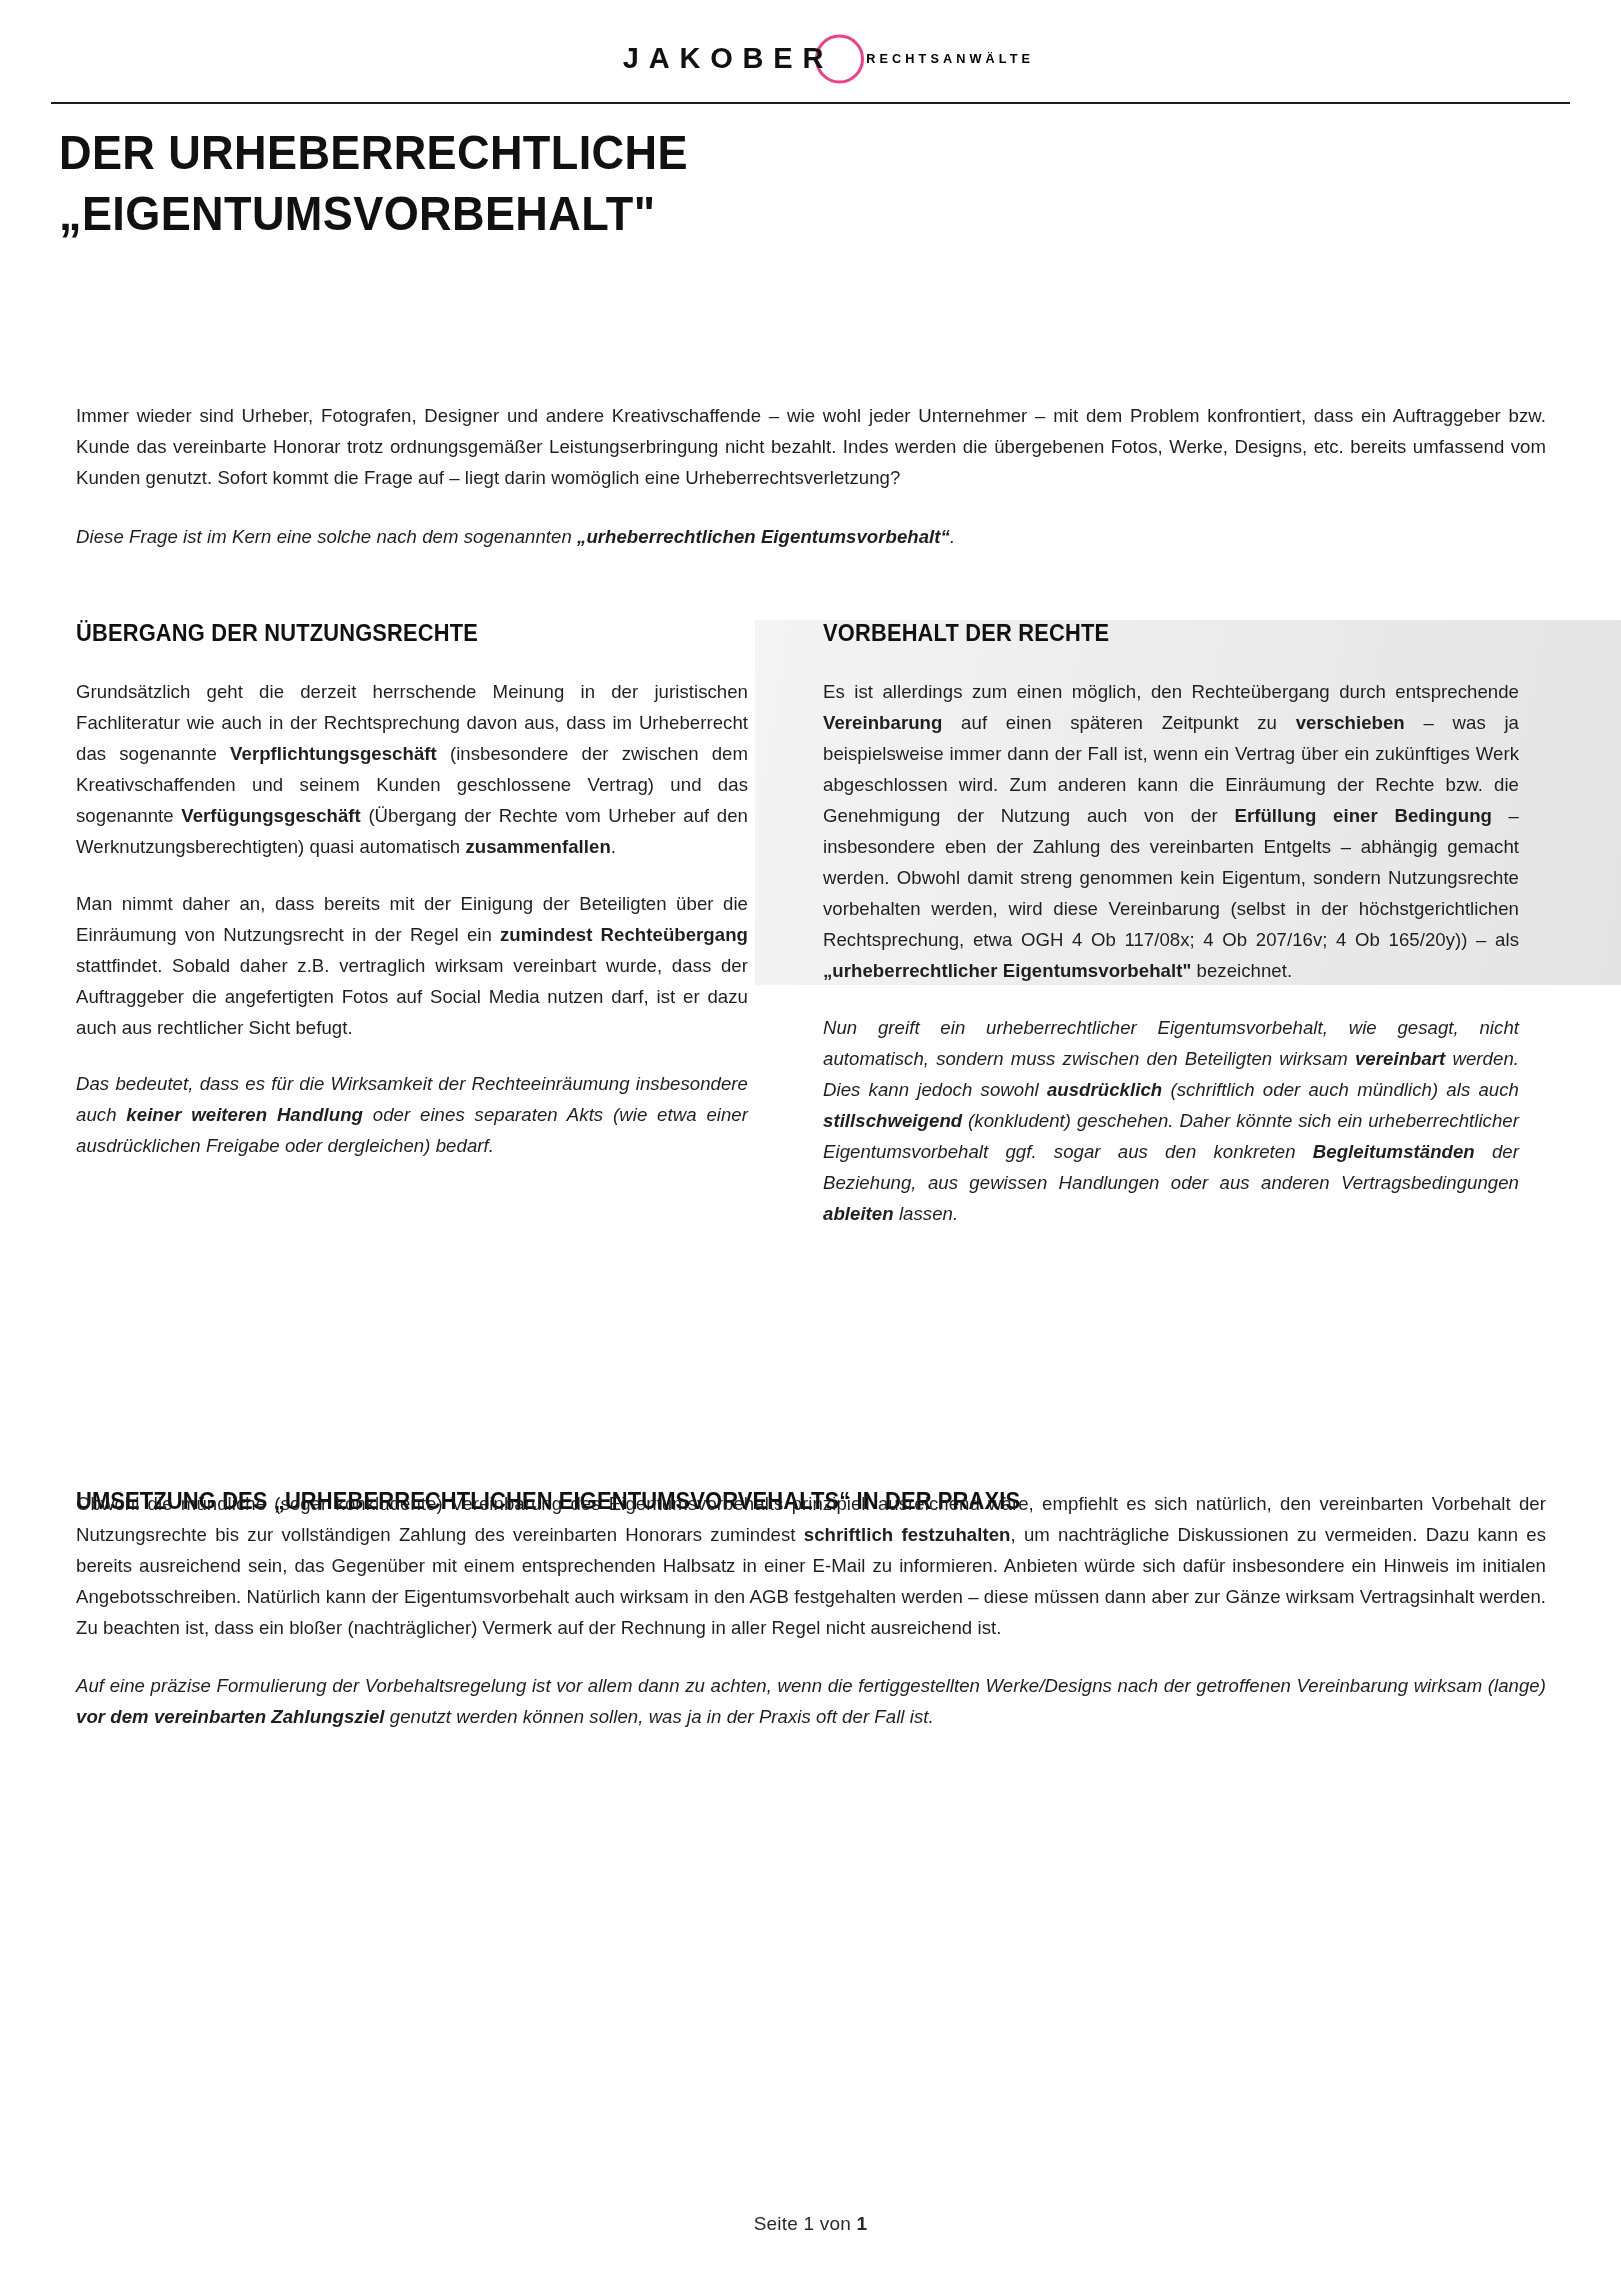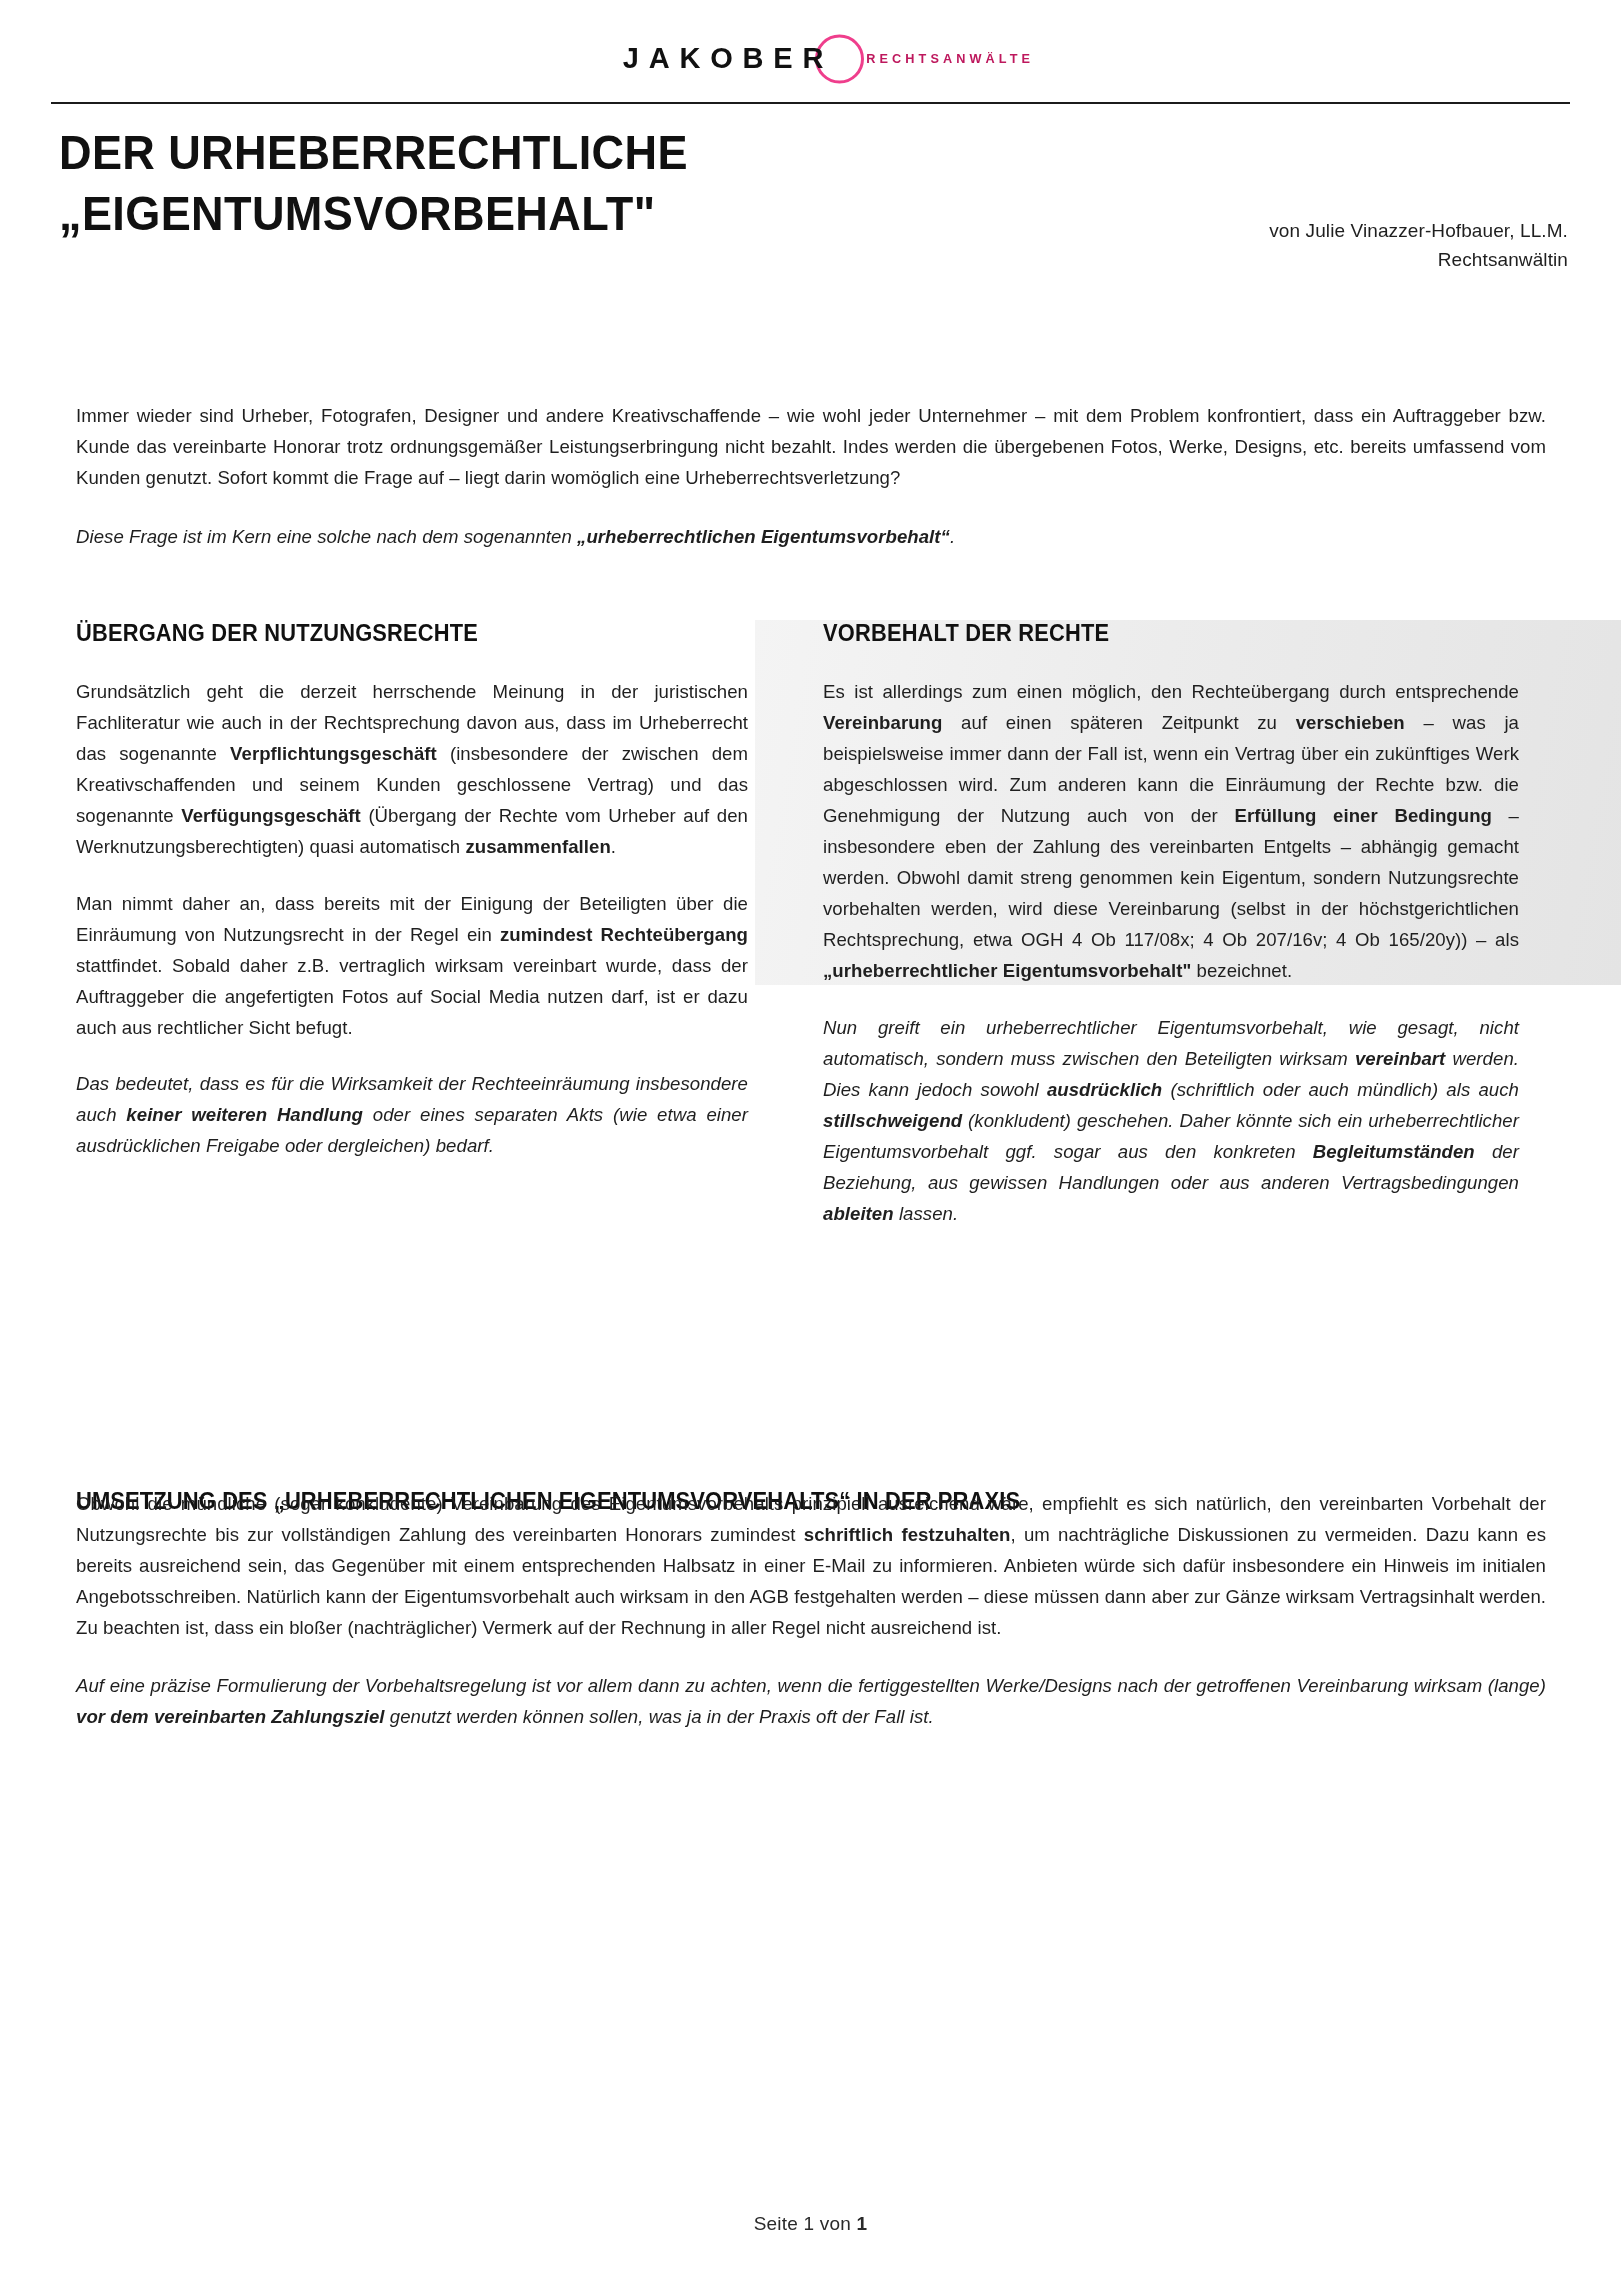--- a/index.html
+++ b/index.html
@@ -58,21 +58,21 @@
     height: 43px;
     border: 3.9px solid #ef3e8c;
     border-radius: 50%;
     z-index: 1;
   }
   .logo-sub {
     font-family: "Liberation Sans", sans-serif;
     font-weight: bold;
     font-size: 12.7px;
     letter-spacing: 4.1px;
-    color: #be185d;
+    color: #000000;
     margin-left: 33px;
     position: relative;
     z-index: 2;
   }
 
   .rule {
     position: absolute;
     left: 51px;
     right: 51px;
     top: 102px;
@@ -219,24 +219,20 @@
       <span class="logo-ring"></span>
       <span class="logo-sub">RECHTSANWÄLTE</span>
     </div>
   </div>
 
   <div class="rule"></div>
 
   <div class="title-block">
     <div class="doc-title">DER URHEBERRECHTLICHE</div>
     <div class="doc-title">„EIGENTUMSVORBEHALT"</div>
-    <div class="byline">
-      <div>von Julie Vinazzer-Hofbauer, LL.M.</div>
-      <div>Rechtsanwältin</div>
-    </div>
   </div>
 
   <div class="intro bodytext">
     <p class="lead">Immer wieder sind Urheber, Fotografen, Designer und andere Kreativschaffende – wie wohl jeder Unternehmer – mit dem Problem konfrontiert, dass ein Auftraggeber bzw. Kunde das vereinbarte Honorar trotz ordnungsgemäßer Leistungserbringung nicht bezahlt. Indes werden die übergebenen Fotos, Werke, Designs, etc. bereits umfassend vom Kunden genutzt. Sofort kommt die Frage auf – liegt darin womöglich eine Urheberrechtsverletzung?</p>
     <p><span>Diese Frage ist im Kern eine solche nach dem sogenannten </span><b>„urheberrechtlichen Eigentumsvorbehalt“</b><span>.</span></p>
   </div>
 
   <div class="cols">
     <div class="shade"></div>
 

